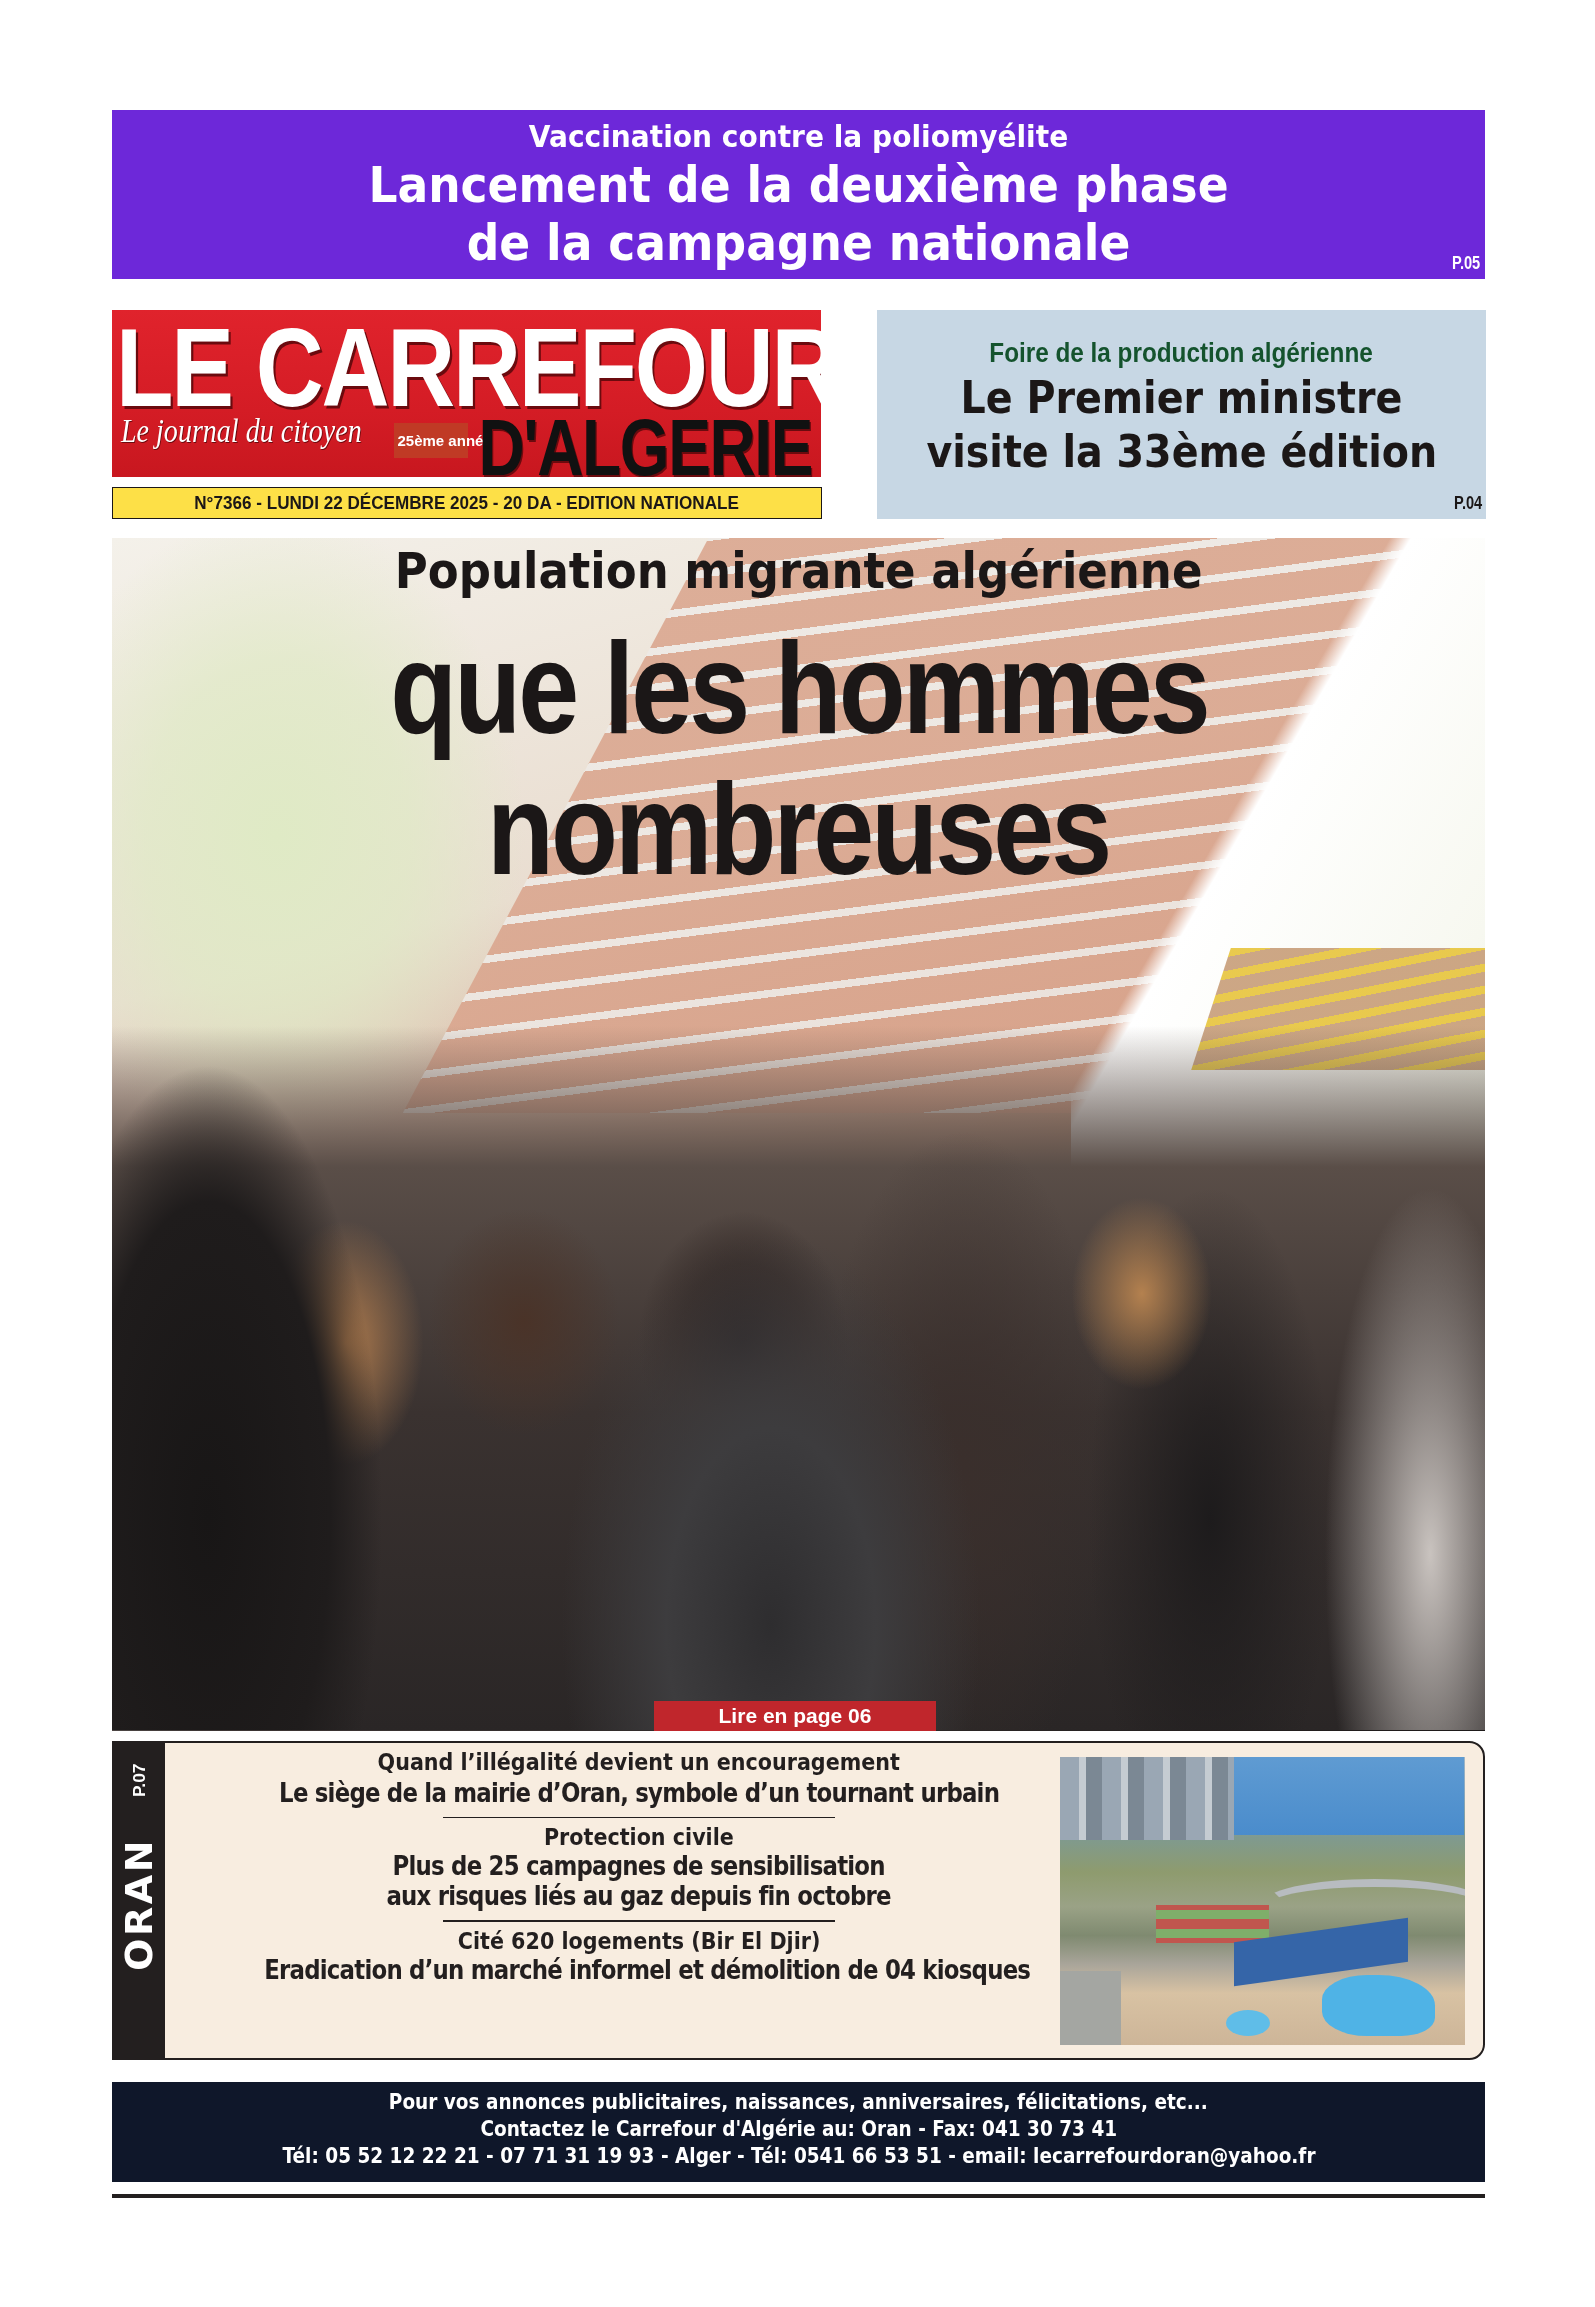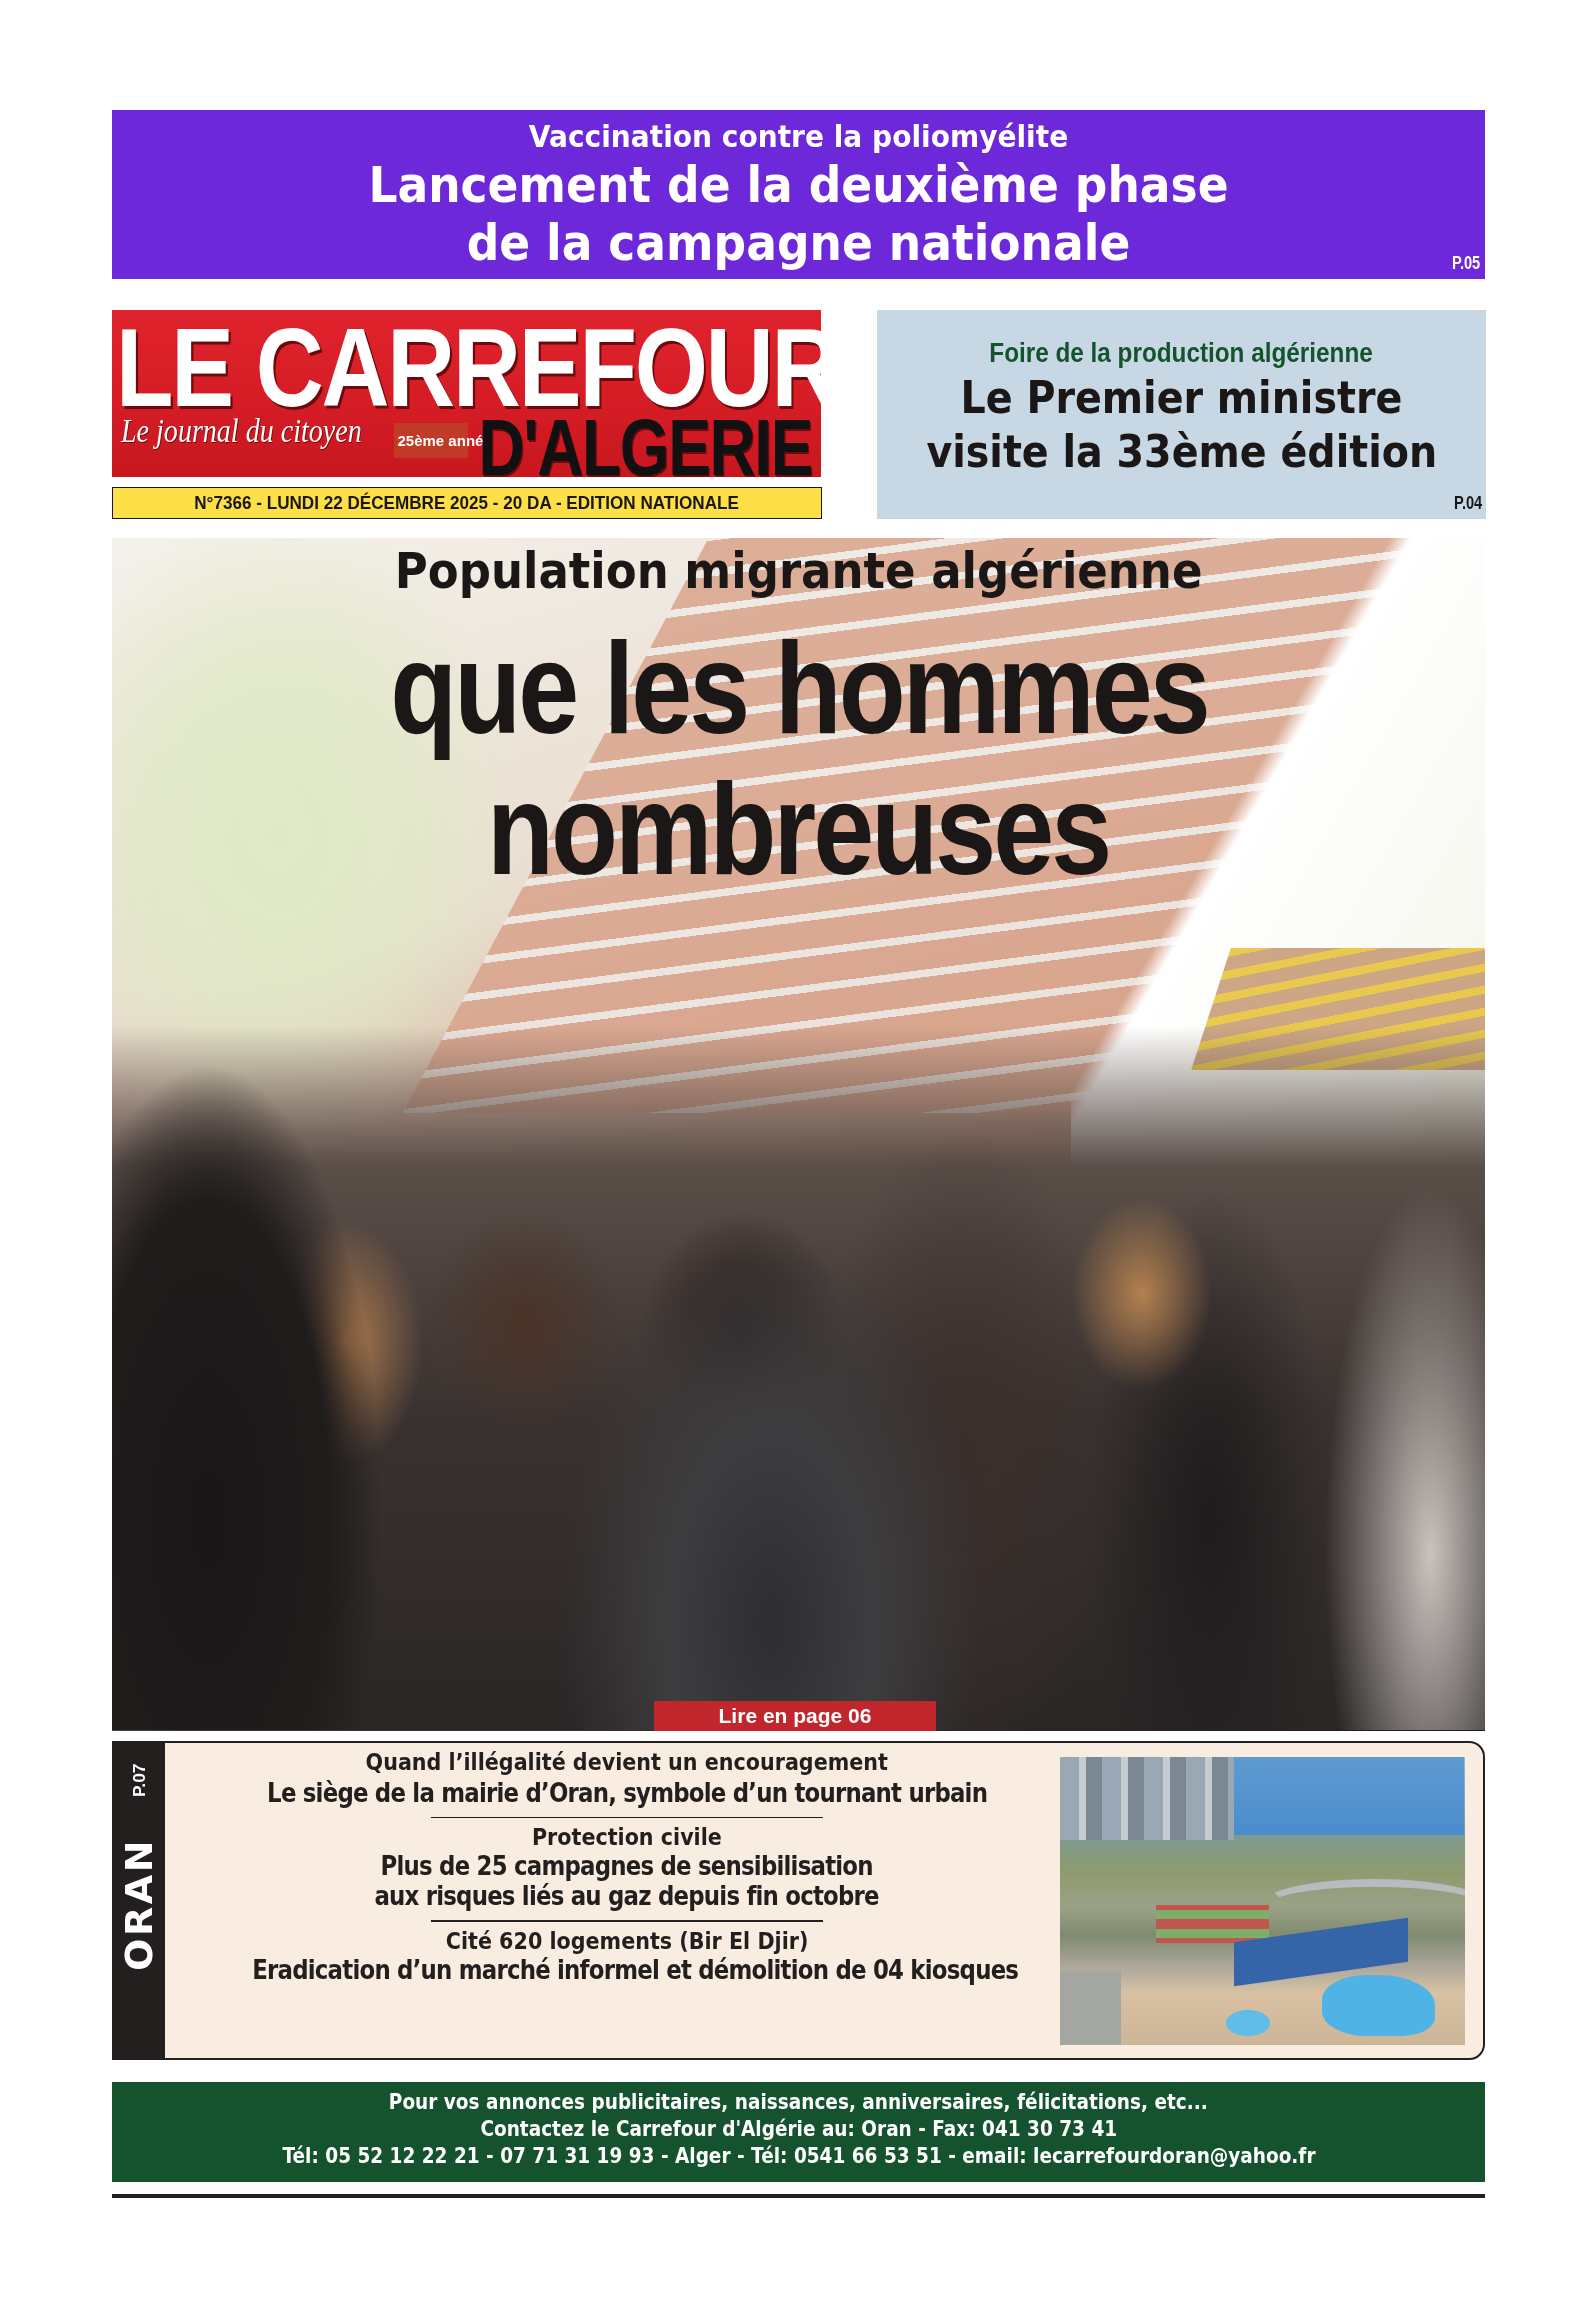--- a/index.html
+++ b/index.html
@@ -162,21 +162,21 @@
     color: #fff; font-weight: bold; font-size: 17.4px;
     writing-mode: vertical-rl; transform: rotate(180deg); text-align: center; line-height: 51px;
   }
   .oran .side .section {
     position: absolute; left: 0; width: 51px; top: 87px; height: 148px;
     color: #fff; font-family: "DejaVu Sans", sans-serif; font-weight: bold; font-size: 38px;
     writing-mode: vertical-rl; transform: rotate(180deg); text-align: center; line-height: 51px;
     letter-spacing: 2.6px;
   }
   .oran .stories {
-    position: absolute; left: 42px; top: 0; width: 898px; text-align: center; padding-left: 44px;
+    position: absolute; left: 54px; top: 0; width: 898px; text-align: center; padding-left: 44px;
   }
   .story-kicker {
     font-family: "DejaVu Sans", sans-serif; font-weight: bold; font-size: 23.5px; color: #231f1f; white-space: nowrap;
   }
   .story-kicker span, .story-head span { display: inline-block; transform: scaleX(0.88); }
   .story-head {
     font-family: "DejaVu Sans", sans-serif; font-weight: bold; font-size: 26px; color: #231f1f; white-space: nowrap;
     letter-spacing: -0.9px;
   }
   .story-rule { width: 392px; height: 1.7px; background: #231f1f; margin: 0 auto; }
@@ -212,21 +212,21 @@
   .oran .photo .building {
     position: absolute; left: 0; top: 214px; width: 61px; height: 74px; background: #a4a6a2;
   }
   .oran .photo .road {
     position: absolute; left: 201px; top: 122px; width: 227px; height: 52px;
     border: 8.7px solid #b8bcc0; border-radius: 50%; border-bottom-color: transparent; border-left-color: transparent;
   }
 
   
   .footer {
-    left: 112px; top: 2082px; width: 1373px; height: 100px; background: #14532d;
+    left: 112px; top: 2082px; width: 1373px; height: 100px; background: #0f172a;
     color: #fff; text-align: center;
     font-family: "DejaVu Sans", sans-serif; font-weight: bold; font-size: 21px; line-height: 27px;
     padding-top: 7px;
   }
   .footer div { white-space: nowrap; }
   .footer span { display: inline-block; transform: scaleX(0.88); }
   .footer-rule { left: 112px; top: 2194px; width: 1373px; height: 4.4px; background: #231f1f; }
 </style>
 </head>
 <body>

